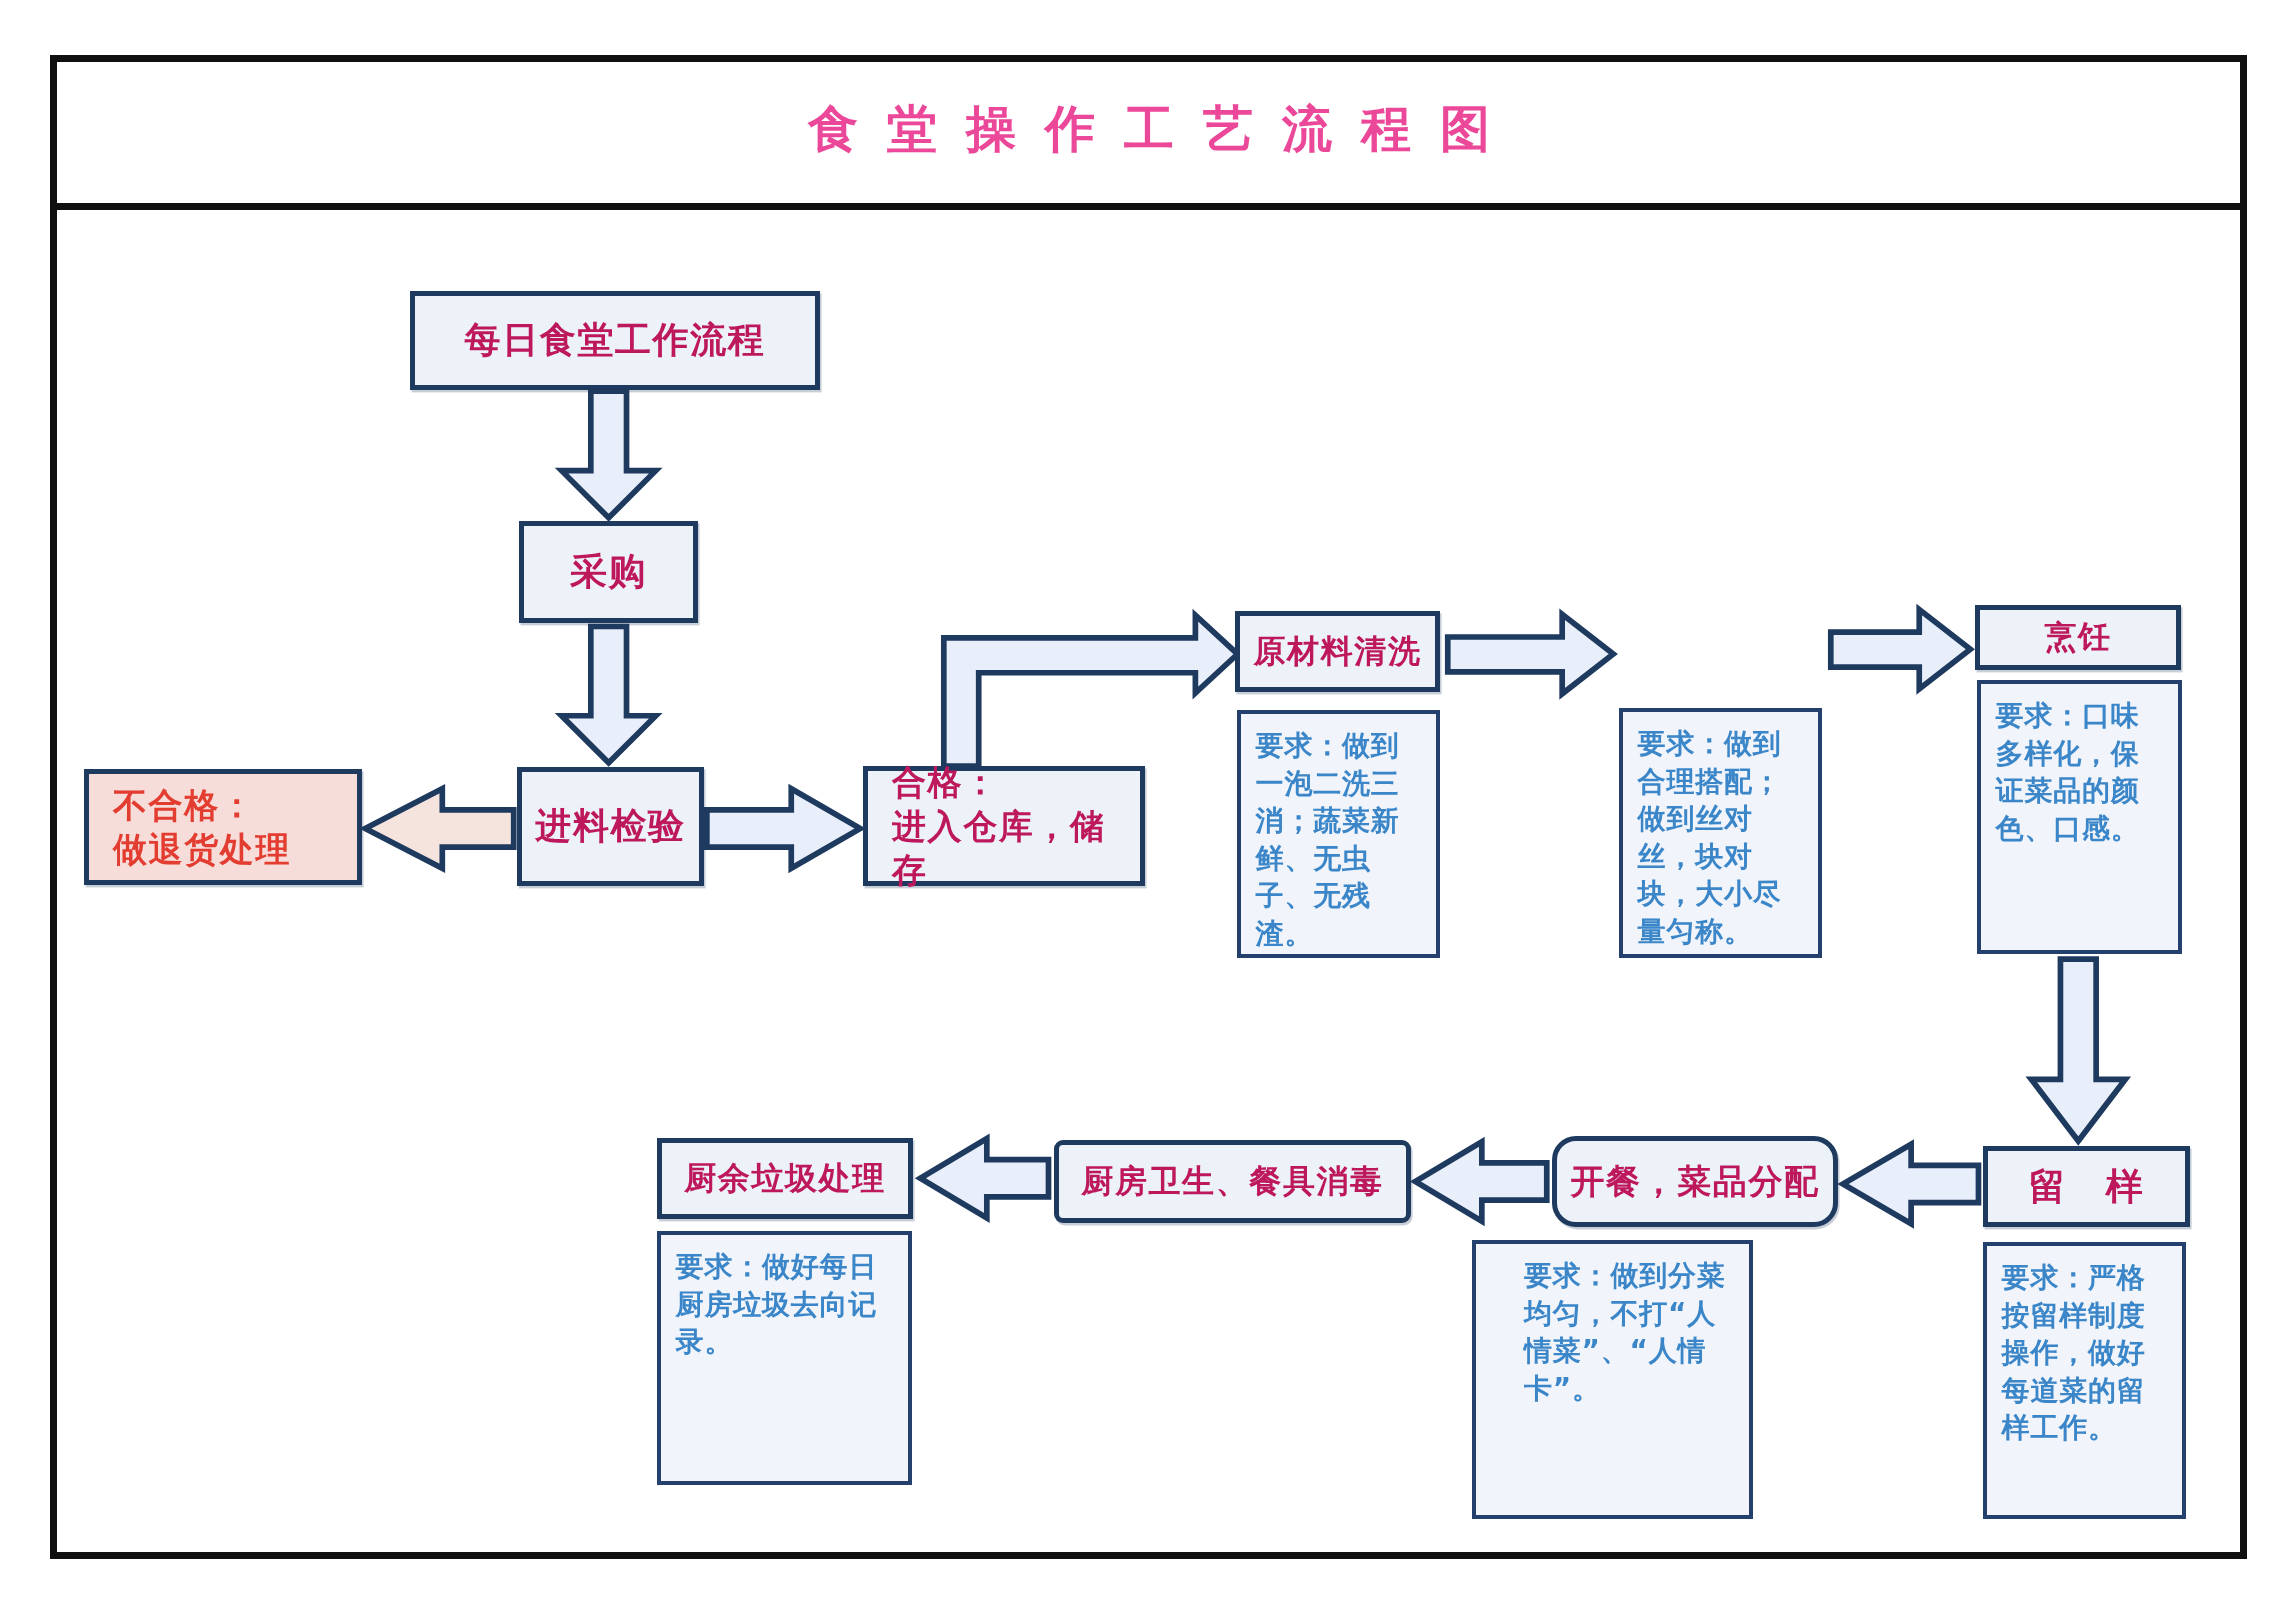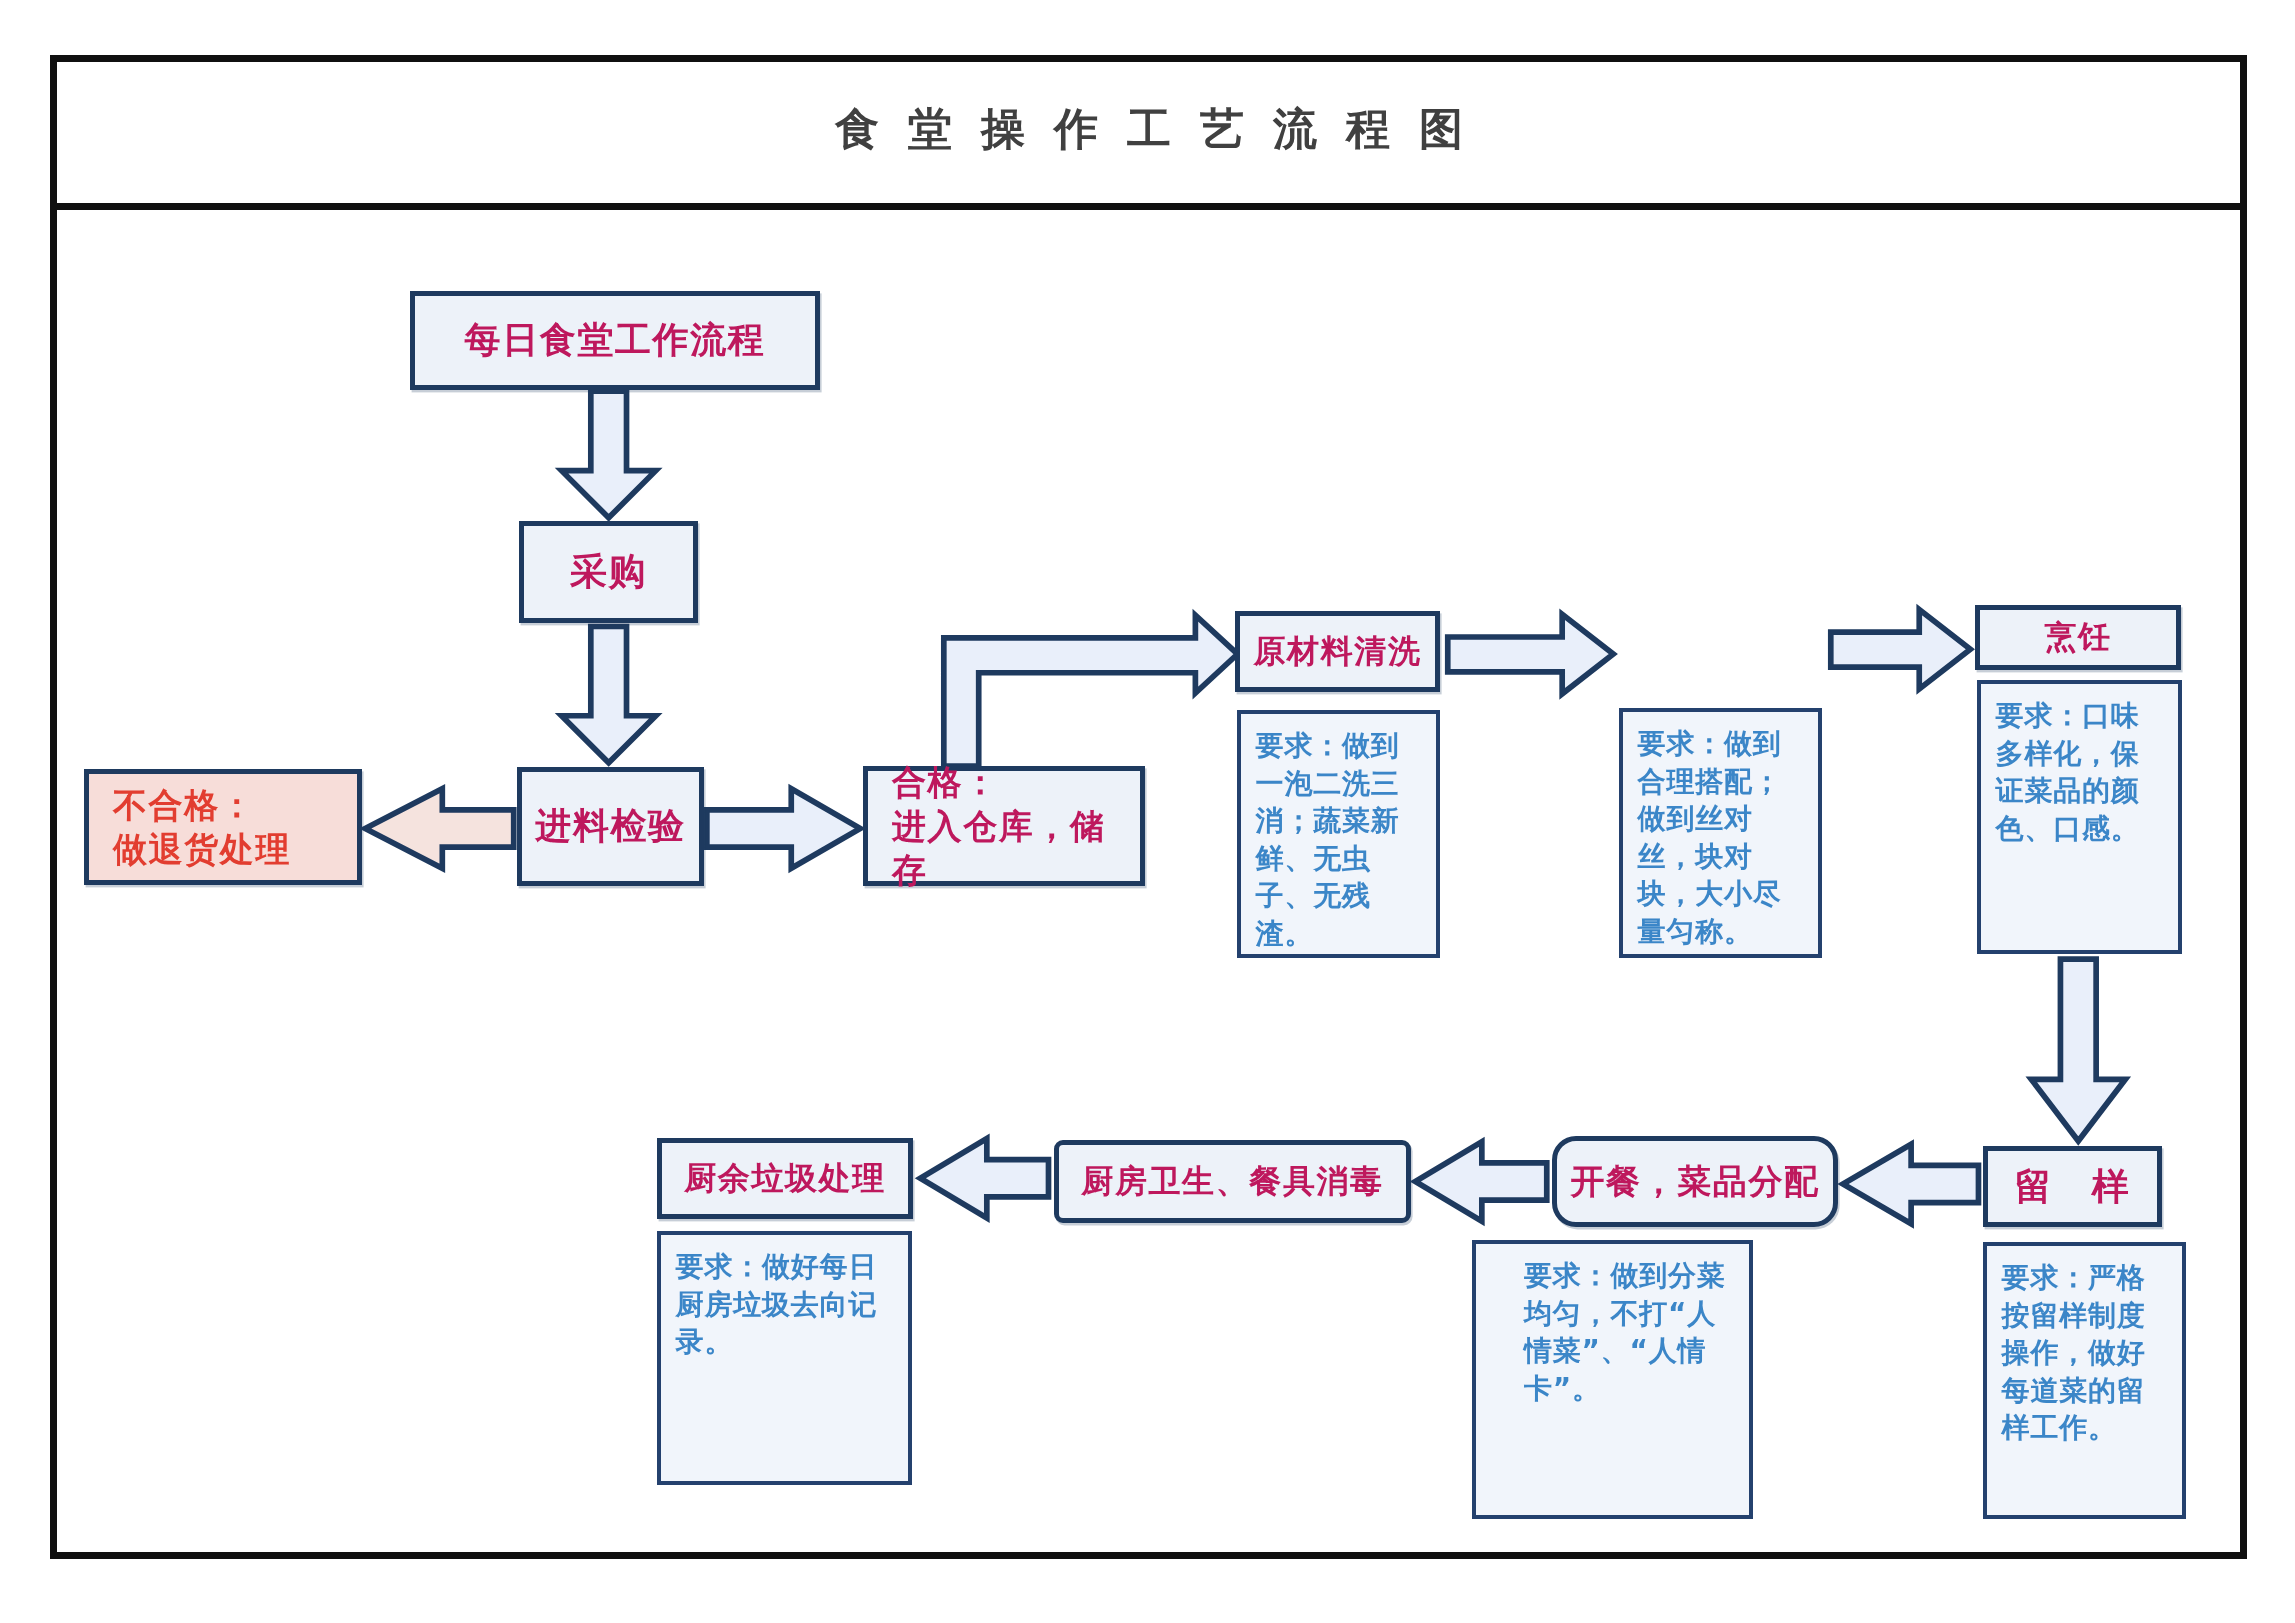--- a/index.html
+++ b/index.html
@@ -1,20 +1,20 @@
 <!DOCTYPE html>
 <html style="font-size:13px"><head>
 <meta charset="utf-8">
 <style>
   html,body{margin:0;padding:0;background:#ffffff;}
   body{font-family:"DejaVu Sans","Liberation Sans",sans-serif;}
   .stage{position:relative;width:2295px;height:1623px;background:#ffffff;overflow:hidden;}
   .frame{position:absolute;left:50px;top:55px;width:2183px;height:1490px;border:7.3px solid #101010;background:#ffffff;}
   .title-band{position:absolute;left:50px;top:55px;width:2198px;height:148px;display:flex;align-items:center;justify-content:center;}
-  .page-title{font-size:44px;font-weight:bold;color:#404040;letter-spacing:29px;text-indent:29px;white-space:nowrap;}
+  .page-title{font-size:50px;font-weight:bold;color:#ec4899;letter-spacing:29px;text-indent:29px;white-space:nowrap;}
   .separator{position:absolute;left:52px;top:203px;width:2195px;height:6.5px;background:#101010;}
   .arrow-layer{position:absolute;left:0;top:0;width:2295px;height:1623px;}
   .node{position:absolute;box-sizing:border-box;background:#edf2f9;border:5.7px solid #1e3a5f;color:#be185d;
         font-weight:bold;display:flex;align-items:center;justify-content:center;text-align:center;
         letter-spacing:1.6px;box-shadow:1.6px 2.4px 0 rgba(30,58,95,.25);}
   .node.two-line{flex-direction:column;align-items:flex-start;justify-content:center;text-align:left;padding-left:24px;line-height:1.3;}
   .node.reject{background:#f7ddd9;color:#e23d30;}
   .note{position:absolute;box-sizing:border-box;background:#f1f5fb;border:4px solid #24416e;color:#3b86c8;
         font-weight:bold;font-size:28px;line-height:1.34;letter-spacing:0.8px;padding:13px 14.6px;text-align:left;
         word-break:break-all;}
@@ -23,21 +23,21 @@
   .b-purchase{left:519px;top:521px;width:179px;height:102px;font-size:37px;}
   .b-inspection{left:517px;top:767px;width:187px;height:119px;font-size:36px;}
   .b-reject{left:84px;top:769px;width:278px;height:116px;font-size:34px;}
   .b-qualified{left:863px;top:766px;width:282px;height:120px;font-size:34px;}
   .b-washing{left:1235px;top:611px;width:205px;height:81px;font-size:32px;}
   .n-washing{left:1237px;top:710px;width:203px;height:248px;}
   .b-cutting{left:1618px;top:613px;width:205px;height:79px;font-size:32px;}
   .n-cutting{left:1619px;top:708px;width:203px;height:250px;}
   .b-cooking{left:1975px;top:605px;width:206px;height:65px;font-size:32px;}
   .n-cooking{left:1977px;top:680px;width:205px;height:274px;}
-  .b-sample{left:1983px;top:1146px;width:179px;height:81px;font-size:37px;font-family:Liberation Mono, monospace;}
+  .b-sample{left:1983px;top:1146px;width:207px;height:81px;font-size:37px;font-family:Liberation Mono, monospace;}
   .n-sample{left:1983px;top:1242px;width:203px;height:277px;}
   .b-serving{left:1552px;top:1136px;width:286px;height:91px;font-size:34px;border-radius:24px;}
   .n-serving{left:1472px;top:1240px;width:281px;height:279px;padding-left:48px;}
   .b-hygiene{left:1054px;top:1140px;width:357px;height:83px;font-size:32px;border-radius:9px;}
   .n-hygiene{left:1057px;top:1236px;width:352px;height:284px;}
   .b-waste{left:657px;top:1138px;width:256px;height:81px;font-size:32px;}
   .n-waste{left:657px;top:1231px;width:255px;height:254px;}
 </style>
 </head>
 <body>

